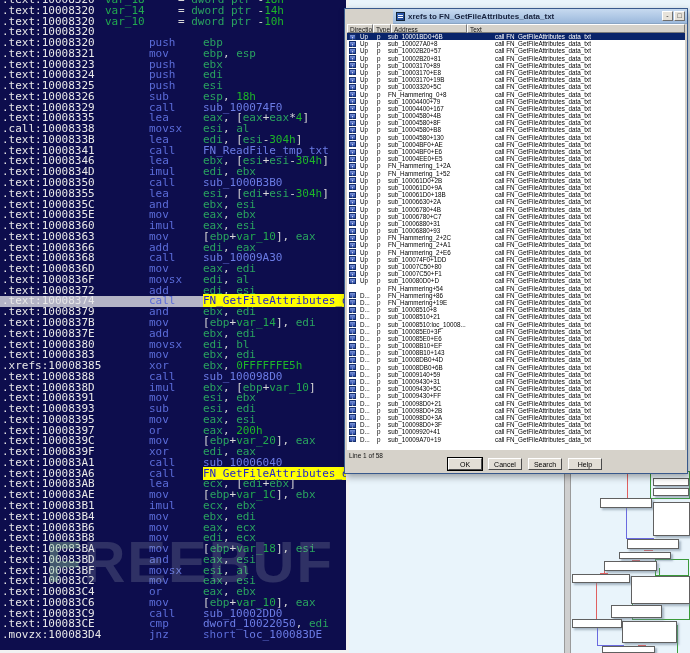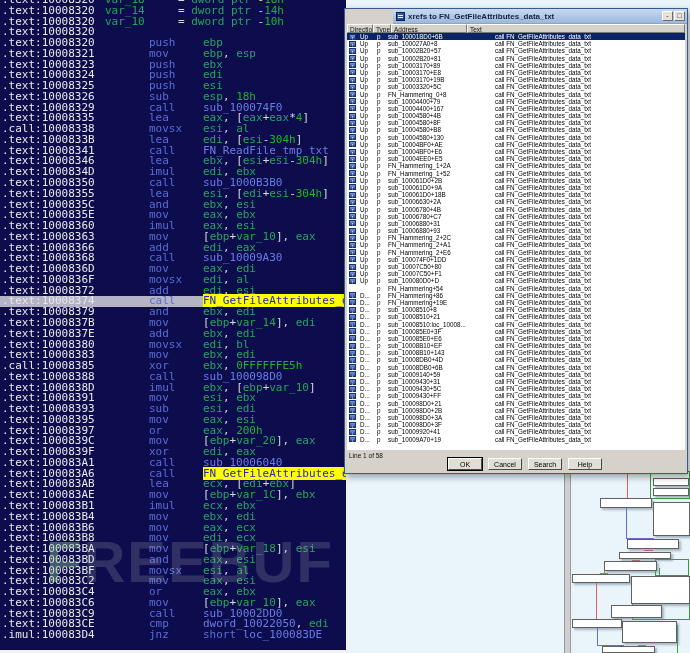--- a/index.html
+++ b/index.html
@@ -105,21 +105,21 @@
         <div class="line"><span class="addr">.text:10008368</span><span class="mn">call</span><span class="ops"><span class="nm">sub_10009A30</span></span></div>
         <div class="line"><span class="addr">.text:1000836D</span><span class="mn">mov</span><span class="ops"><span class="reg">eax</span><span class="pn">,</span><span class="pn"> </span><span class="reg">edi</span></span></div>
         <div class="line"><span class="addr">.text:1000836F</span><span class="mn">movsx</span><span class="ops"><span class="reg">edi</span><span class="pn">,</span><span class="pn"> </span><span class="reg">al</span></span></div>
         <div class="line"><span class="addr">.text:10008372</span><span class="mn">add</span><span class="ops"><span class="reg">edi</span><span class="pn">,</span><span class="pn"> </span><span class="reg">esi</span></span></div>
         <div class="line cur"><span class="addr">.text:10008374</span><span class="mn">call</span><span class="ops"><span class="ynm">FN_GetFileAttributes_data_txt</span></span></div>
         <div class="line"><span class="addr">.text:10008379</span><span class="mn">and</span><span class="ops"><span class="reg">ebx</span><span class="pn">,</span><span class="pn"> </span><span class="reg">edi</span></span></div>
         <div class="line"><span class="addr">.text:1000837B</span><span class="mn">mov</span><span class="ops"><span class="pn">[</span><span class="reg">ebp</span><span class="pn">+</span><span class="var">var_14</span><span class="pn">]</span><span class="pn">,</span><span class="pn"> </span><span class="reg">edi</span></span></div>
         <div class="line"><span class="addr">.text:1000837E</span><span class="mn">add</span><span class="ops"><span class="reg">ebx</span><span class="pn">,</span><span class="pn"> </span><span class="reg">edi</span></span></div>
         <div class="line"><span class="addr">.text:10008380</span><span class="mn">movsx</span><span class="ops"><span class="reg">edi</span><span class="pn">,</span><span class="pn"> </span><span class="reg">bl</span></span></div>
         <div class="line"><span class="addr">.text:10008383</span><span class="mn">mov</span><span class="ops"><span class="reg">ebx</span><span class="pn">,</span><span class="pn"> </span><span class="reg">edi</span></span></div>
-        <div class="line"><span class="addr">.call:10008385</span><span class="mn">xor</span><span class="ops"><span class="reg">ebx</span><span class="pn">,</span><span class="pn"> </span><span class="num">0FFFFFFE5h</span></span></div>
+        <div class="line"><span class="addr">.xrefs:10008385</span><span class="mn">xor</span><span class="ops"><span class="reg">ebx</span><span class="pn">,</span><span class="pn"> </span><span class="num">0FFFFFFE5h</span></span></div>
         <div class="line"><span class="addr">.text:10008388</span><span class="mn">call</span><span class="ops"><span class="nm">sub_100098D0</span></span></div>
         <div class="line"><span class="addr">.text:1000838D</span><span class="mn">imul</span><span class="ops"><span class="reg">ebx</span><span class="pn">,</span><span class="pn"> </span><span class="pn">[</span><span class="reg">ebp</span><span class="pn">+</span><span class="var">var_10</span><span class="pn">]</span></span></div>
         <div class="line"><span class="addr">.text:10008391</span><span class="mn">mov</span><span class="ops"><span class="reg">esi</span><span class="pn">,</span><span class="pn"> </span><span class="reg">ebx</span></span></div>
         <div class="line"><span class="addr">.text:10008393</span><span class="mn">sub</span><span class="ops"><span class="reg">esi</span><span class="pn">,</span><span class="pn"> </span><span class="reg">edi</span></span></div>
         <div class="line"><span class="addr">.text:10008395</span><span class="mn">mov</span><span class="ops"><span class="reg">eax</span><span class="pn">,</span><span class="pn"> </span><span class="reg">esi</span></span></div>
         <div class="line"><span class="addr">.text:10008397</span><span class="mn">or</span><span class="ops"><span class="reg">eax</span><span class="pn">,</span><span class="pn"> </span><span class="num">200h</span></span></div>
         <div class="line"><span class="addr">.text:1000839C</span><span class="mn">mov</span><span class="ops"><span class="pn">[</span><span class="reg">ebp</span><span class="pn">+</span><span class="var">var_20</span><span class="pn">]</span><span class="pn">,</span><span class="pn"> </span><span class="reg">eax</span></span></div>
         <div class="line"><span class="addr">.text:1000839F</span><span class="mn">xor</span><span class="ops"><span class="reg">edi</span><span class="pn">,</span><span class="pn"> </span><span class="reg">eax</span></span></div>
         <div class="line"><span class="addr">.text:100083A1</span><span class="mn">call</span><span class="ops"><span class="nm">sub_10006040</span></span></div>
         <div class="line"><span class="addr">.text:100083A6</span><span class="mn">call</span><span class="ops"><span class="ynm">FN_GetFileAttributes_data_txt</span></span></div>
@@ -130,21 +130,21 @@
         <div class="line"><span class="addr">.text:100083B6</span><span class="mn">mov</span><span class="ops"><span class="reg">eax</span><span class="pn">,</span><span class="pn"> </span><span class="reg">ecx</span></span></div>
         <div class="line"><span class="addr">.text:100083B8</span><span class="mn">mov</span><span class="ops"><span class="reg">edi</span><span class="pn">,</span><span class="pn"> </span><span class="reg">ecx</span></span></div>
         <div class="line"><span class="addr">.text:100083BA</span><span class="mn">mov</span><span class="ops"><span class="pn">[</span><span class="reg">ebp</span><span class="pn">+</span><span class="var">var_18</span><span class="pn">]</span><span class="pn">,</span><span class="pn"> </span><span class="reg">esi</span></span></div>
         <div class="line"><span class="addr">.text:100083BD</span><span class="mn">and</span><span class="ops"><span class="reg">eax</span><span class="pn">,</span><span class="pn"> </span><span class="reg">esi</span></span></div>
         <div class="line"><span class="addr">.text:100083BF</span><span class="mn">movsx</span><span class="ops"><span class="reg">esi</span><span class="pn">,</span><span class="pn"> </span><span class="reg">al</span></span></div>
         <div class="line"><span class="addr">.text:100083C2</span><span class="mn">mov</span><span class="ops"><span class="reg">eax</span><span class="pn">,</span><span class="pn"> </span><span class="reg">esi</span></span></div>
         <div class="line"><span class="addr">.text:100083C4</span><span class="mn">or</span><span class="ops"><span class="reg">eax</span><span class="pn">,</span><span class="pn"> </span><span class="reg">ebx</span></span></div>
         <div class="line"><span class="addr">.text:100083C6</span><span class="mn">mov</span><span class="ops"><span class="pn">[</span><span class="reg">ebp</span><span class="pn">+</span><span class="var">var_10</span><span class="pn">]</span><span class="pn">,</span><span class="pn"> </span><span class="reg">eax</span></span></div>
         <div class="line"><span class="addr">.text:100083C9</span><span class="mn">call</span><span class="ops"><span class="nm">sub_10002DD0</span></span></div>
         <div class="line"><span class="addr">.text:100083CE</span><span class="mn">cmp</span><span class="ops"><span class="nm">dword_10022050</span><span class="pn">,</span><span class="pn"> </span><span class="reg">edi</span></span></div>
-        <div class="line"><span class="addr">.imul:100083D4</span><span class="mn">jnz</span><span class="ops"><span class="kws">short</span><span class="pn"> </span><span class="nm">loc_100083DE</span></span></div>
+        <div class="line"><span class="addr">.movzx:100083D4</span><span class="mn">jnz</span><span class="ops"><span class="kws">short</span><span class="pn"> </span><span class="nm">loc_100083DE</span></span></div>
       </div>
   </div>
 
   <div id="watermark"><span class="w1">F</span><span class="w2">REEBUF</span></div>
 
   <div id="graph">
     <div id="splitter"></div>
     <div id="gcontent">
         <div class="gedge" style="left: 281px; top: 0px; width: 1px; height: 29px; background: rgb(224, 96, 96);"></div>
         <div class="gedge" style="left: 330px; top: 8px; width: 8px; height: 1px; background: rgb(224, 96, 96);"></div>

